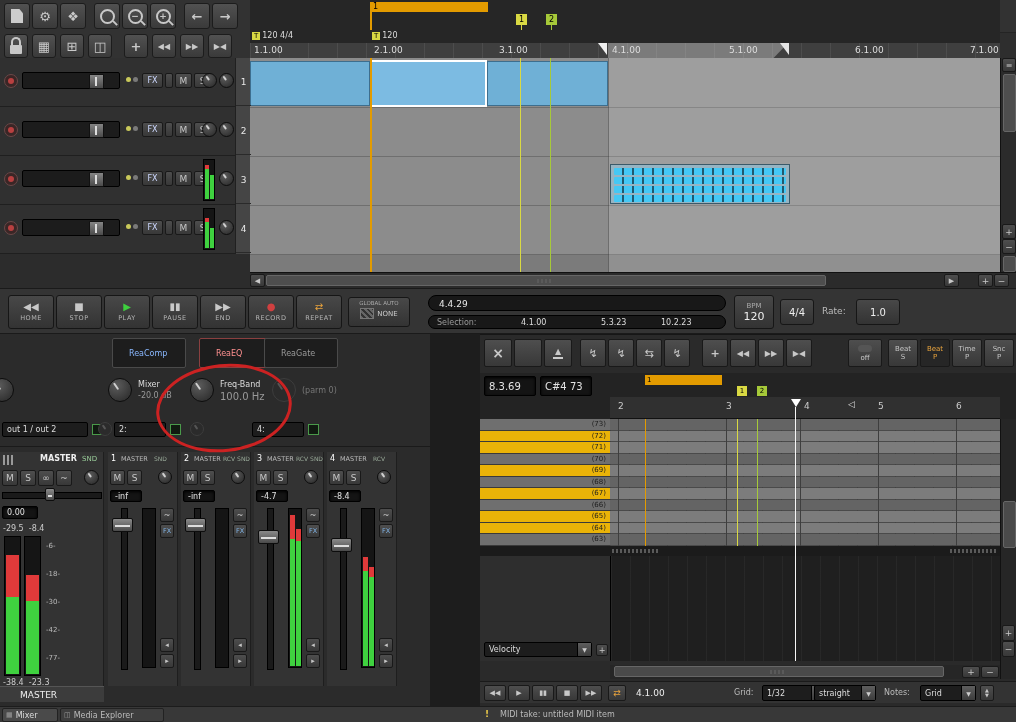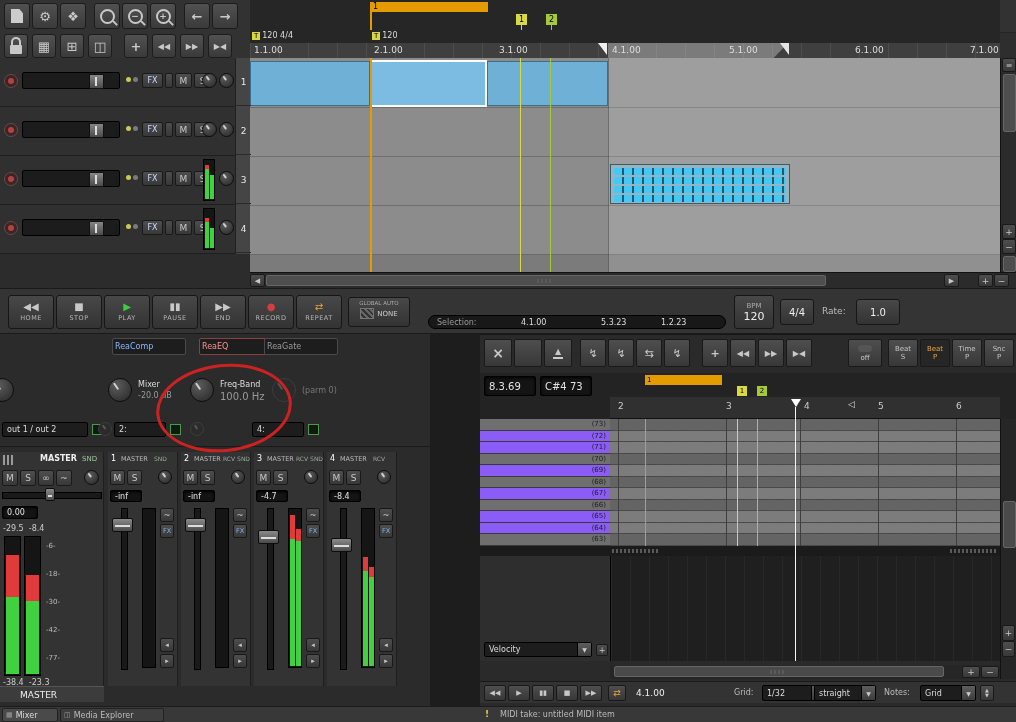--- a/index.html
+++ b/index.html
@@ -24,27 +24,27 @@
   .recdot{position:absolute;left:3px;top:3px;width:6px;height:6px;border-radius:50%;background:#b84040}
   .tfader{position:absolute;left:22px;top:14px;width:98px;height:17px;background:#1c1c1c;border:1px solid #000;border-radius:2px;box-sizing:border-box}
   .tfthumb{position:absolute;left:66px;top:1px;width:13px;height:13px;background:linear-gradient(#858585,#4a4a4a);border:1px solid #111;border-radius:1px}
   .tfthumb::after{content:"";position:absolute;left:5px;top:2px;width:2px;height:9px;background:#ddd}
   .mtrack{position:absolute;background:#151515;border:1px solid #000;box-sizing:border-box}
   .seg{position:absolute;left:1px;right:1px}
   .tpb{position:absolute;top:6px;width:46px;height:34px;background:linear-gradient(#484848,#333);border:1px solid #161616;border-radius:3px;display:flex;flex-direction:column;align-items:center;justify-content:center;gap:2px;box-sizing:border-box}
   .ticon{font-size:10px;color:#c8c8c8;line-height:10px}
   .ticon.green{color:#3ecf3e}.ticon.red{color:#d04040}.ticon.orange{color:#e8a33d}
   .tlabel{font-size:6.5px;color:#b5b5b5;letter-spacing:.5px}
-  .fxslot{position:absolute;height:17px;width:74px;background:#1d1d1d;border:1px solid #4a4a4a;border-radius:2px;font-size:8px;display:flex;align-items:center;padding-left:2px;box-sizing:border-box}
+  .fxslot{position:absolute;height:30px;width:74px;background:#1d1d1d;border:1px solid #4a4a4a;border-radius:2px;font-size:8px;display:flex;align-items:center;padding-left:16px;box-sizing:border-box}
   .chk{position:absolute;width:11px;height:11px;background:#101a10;border:1px solid #4a9a4a;box-sizing:border-box}
   .strip{position:absolute;top:118px;width:70px;height:234px;background:#333;border-right:1px solid #1e1e1e;box-sizing:border-box}
   .fthumb{position:absolute;width:21px;height:14px;background:linear-gradient(#8a8a8a,#4a4a4a);border:1px solid #0d0d0d;border-radius:2px;box-sizing:border-box}
   .fthumb::after{content:"";position:absolute;left:2px;right:2px;top:6px;height:2px;background:#ddd}
   .krow{height:10.5px;margin-bottom:1px;position:relative}
-  .kw{background:#8b5cf6}.kb{background:#6f6f6f}
+  .kw{background:#eab308}.kb{background:#6f6f6f}
   .gw{background:#7c7c7c}.gb{background:#646464}
   .klabel{position:absolute;right:4px;top:1px;font-size:7px;color:#1d1d1d;line-height:9px}
   .mline{position:absolute;top:0;width:1px;height:127px;background:#3e3e3e}
   .modebtn{position:absolute;top:4px;width:30px;height:28px;background:linear-gradient(#4e4e4e,#383838);border:1px solid #191919;border-radius:2px;display:flex;flex-direction:column;align-items:center;justify-content:center;font-size:7px;color:#c5c5c5;box-sizing:border-box}
   .modebtn.active{background:#262626;color:#e8a33d}
   .grip{background-image:repeating-linear-gradient(90deg,#5a5a5a 0 2px,transparent 2px 4px);height:4px}
   .notesrow{position:absolute;left:3px;right:3px;height:7px;background:repeating-linear-gradient(90deg,#45c8f5 0 8px,#21596f 8px 10px);border-radius:1px}
 </style>
 </head>
 <body>
@@ -303,25 +303,28 @@
         <span class="ticon orange">⇄</span>
         <span class="tlabel">REPEAT</span>
       </div>
     <div class="abs" style="left:348px;top:8px;width:62px;height:30px;background:linear-gradient(#484848,#333);border:1px solid #161616;border-radius:3px;box-sizing:border-box">
       <div style="font-size:5.5px;color:#aaa;text-align:center;margin-top:2px">GLOBAL AUTO</div>
       <div style="display:flex;align-items:center;justify-content:center;gap:3px;margin-top:2px">
         <span style="width:12px;height:9px;display:inline-block;border:1px solid #777;background:repeating-linear-gradient(45deg,#666 0 2px,#333 2px 4px)"></span>
         <span style="font-size:7px;color:#ccc">NONE</span>
       </div>
     </div>
+    <div class="abs" style="left:428px;top:6px;width:298px;height:16px;background:#181818;border:1px solid #000;border-radius:8px;box-sizing:border-box">
+      <span style="position:absolute;left:10px;top:3px;font-size:9px;color:#e8e8e8">4.4.29</span>
+    </div>
     <div class="abs" style="left:428px;top:26px;width:298px;height:14px;background:#181818;border:1px solid #000;border-radius:7px;box-sizing:border-box">
       <span style="position:absolute;left:8px;top:2px;font-size:8px;color:#9a9a9a">Selection:</span>
       <span style="position:absolute;left:92px;top:2px;font-size:8px;color:#ddd">4.1.00</span>
       <span style="position:absolute;left:172px;top:2px;font-size:8px;color:#ddd">5.3.23</span>
-      <span style="position:absolute;left:232px;top:2px;font-size:8px;color:#ddd">1.2.23</span>
+      <span style="position:absolute;left:232px;top:2px;font-size:8px;color:#ddd">10.2.23</span>
     </div>
     <div class="abs" style="left:734px;top:6px;width:40px;height:34px;background:linear-gradient(#484848,#333);border:1px solid #161616;border-radius:3px;display:flex;flex-direction:column;align-items:center;justify-content:center;box-sizing:border-box">
       <span style="font-size:7px;color:#aaa">BPM</span>
       <span style="font-size:11px;color:#eee">120</span>
     </div>
     <div class="abs" style="left:780px;top:10px;width:34px;height:26px;background:linear-gradient(#484848,#333);border:1px solid #161616;border-radius:3px;display:flex;align-items:center;justify-content:center;font-size:10px;color:#eee;box-sizing:border-box">
         <span>4/4</span>
       </div>
     <span class="abs" style="left:822px;top:17px;font-size:9px;color:#bbb">Rate:</span>
     <div class="abs" style="left:856px;top:10px;width:44px;height:26px;background:linear-gradient(#484848,#333);border:1px solid #161616;border-radius:3px;display:flex;align-items:center;justify-content:center;font-size:10px;color:#eee;box-sizing:border-box">

